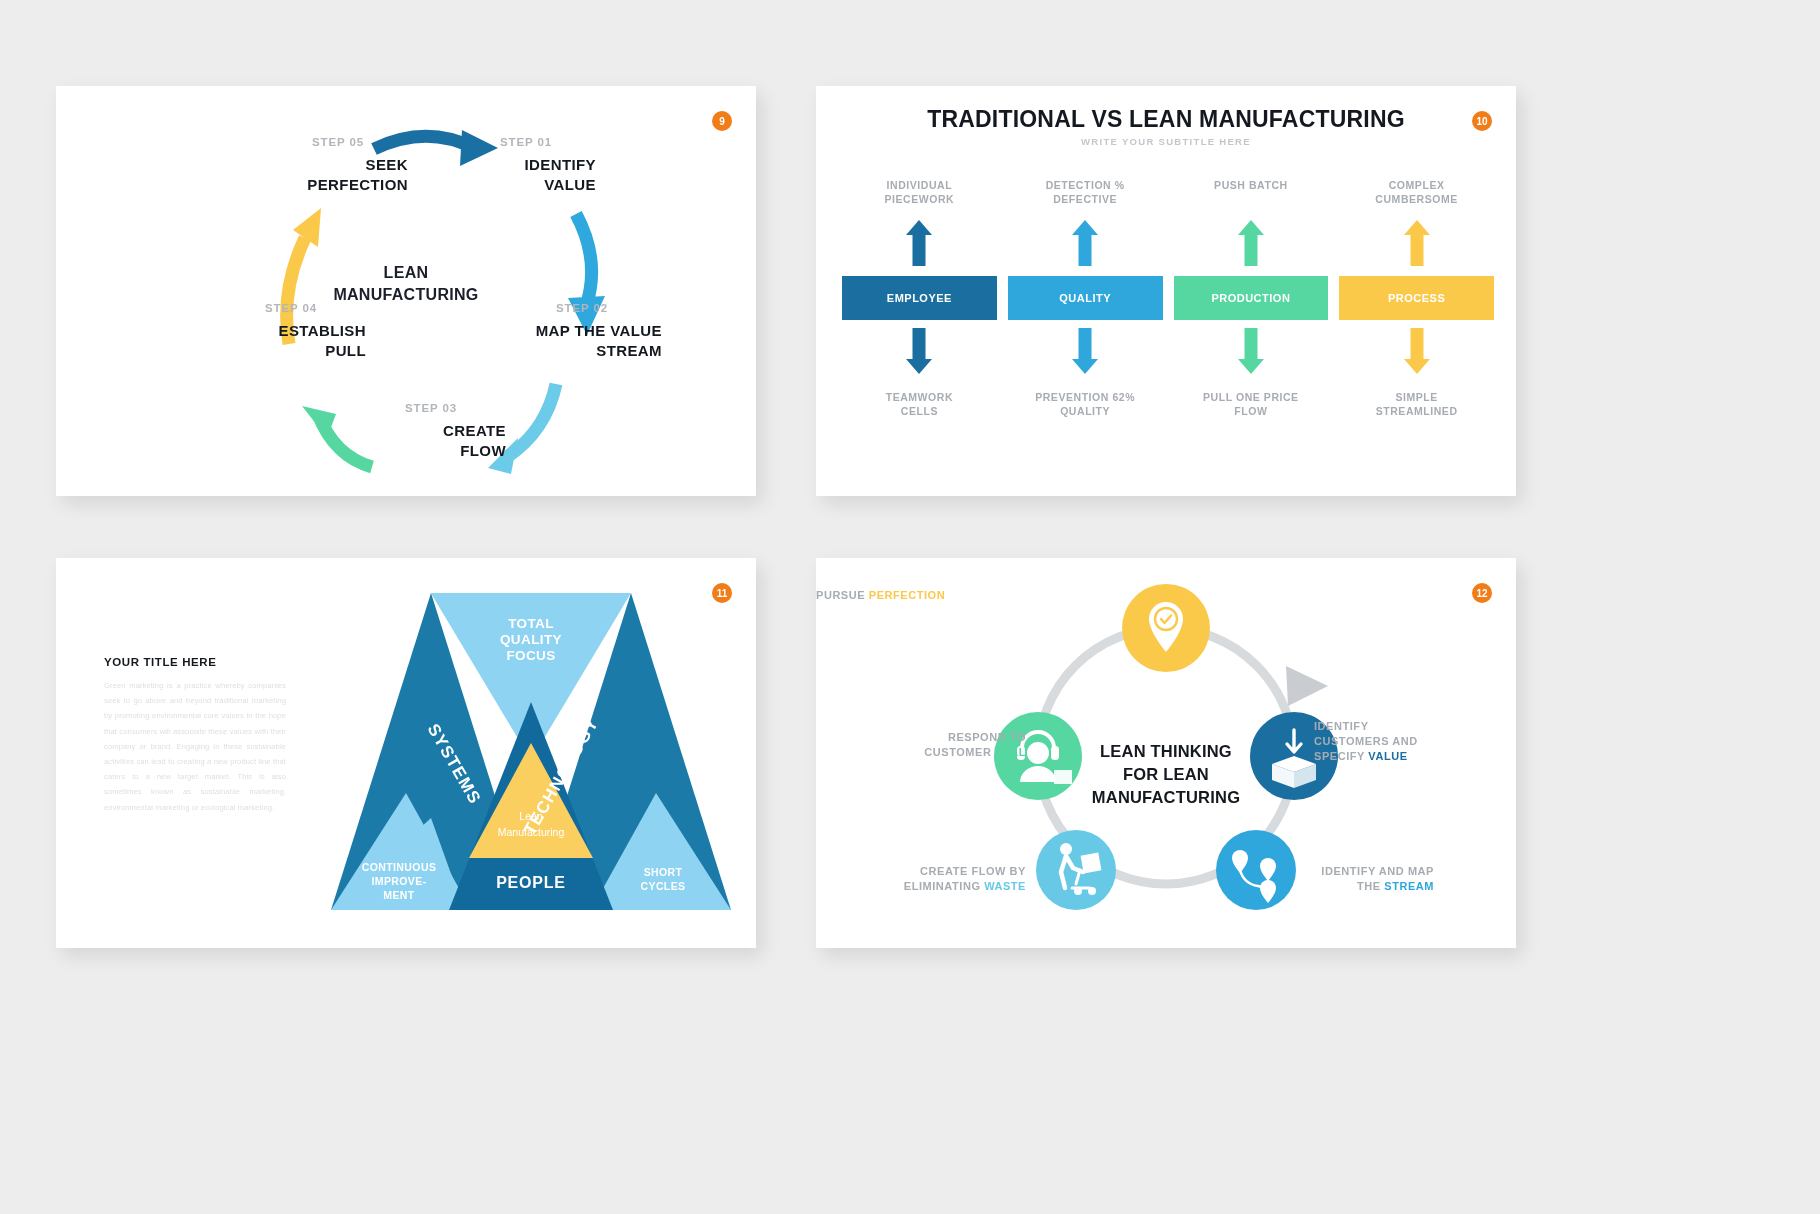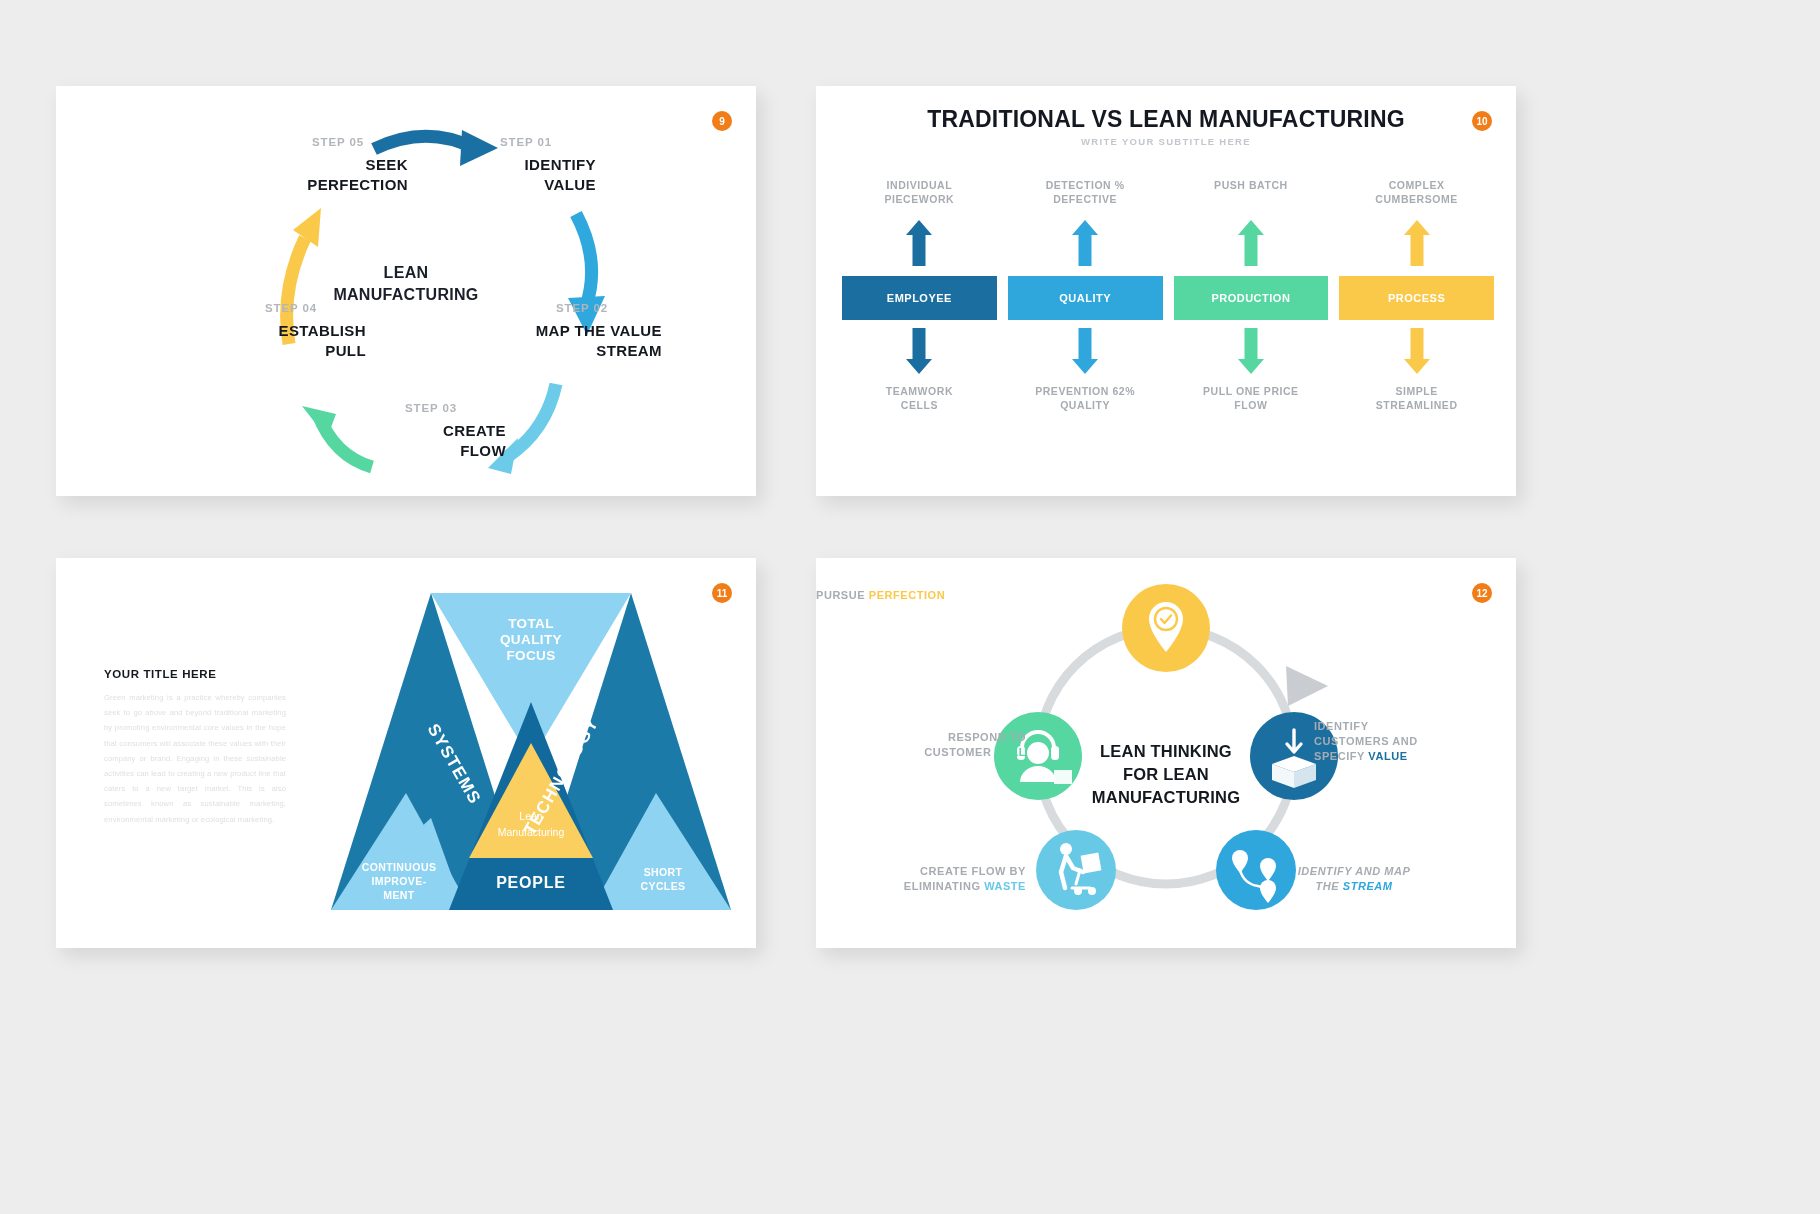--- a/index.html
+++ b/index.html
@@ -82,27 +82,27 @@
     height: 34px;
   }
   .s2-arrow-up, .s2-arrow-dn { margin: 8px 0 6px; }
   .s2-box {
     width: 100%; height: 44px; display: flex;
     align-items: center; justify-content: center;
     color: #ffffff; font-size: 11px; font-weight: bold;
     letter-spacing: .5px; text-align: right;
   }
   .s2-botlabel {
-    margin-top: 0;
+    margin-top: 6px;
     font-size: 10.5px; font-weight: bold; color: #a7acb2;
     letter-spacing: .55px; text-align: center; line-height: 1.38;
   }
 
   
-  .s3-left { position: absolute; left: 48px; top: 110px; width: 182px; }
+  .s3-left { position: absolute; left: 48px; top: 98px; width: 182px; }
   .s3-title {
     font-size: 11.5px; font-weight: bold; color: #14181f;
     letter-spacing: .6px; margin-bottom: 10px;
   }
   .s3-body {
     font-size: 7.6px; color: #dcdfe3; line-height: 2.0;
     text-align: justify; letter-spacing: .1px;
   }
   .s3-tri { position: absolute; left: 275px; top: 22px; }
 
@@ -113,21 +113,21 @@
     font-size: 16.5px; font-weight: bold; color: #14181f;
     line-height: 1.4; letter-spacing: .2px;
   }
   .s4-lbl { position: absolute; font-size: 11px; font-weight: bold;
             color: #a7acb2; letter-spacing: .55px; line-height: 1.35; }
   .s4-lbl .hl { color: inherit; }
   #s4-lbl-top    { left: 0; right: 0; top: 30px; }
   #s4-lbl-left   { left: 58px;  top: 172px; width: 152px; text-align: right; }
   #s4-lbl-right  { left: 498px; top: 161px; width: 150px; text-align: left; }
   #s4-lbl-bleft  { left: 50px;  top: 306px; width: 160px; text-align: right; }
-  #s4-lbl-bright { left: 458px; top: 306px; width: 160px; text-align: center; font-style: italic; }
+  #s4-lbl-bright { left: 458px; top: 306px; width: 160px; text-align: right; }
 </style>
 </head>
 <body>
 
 <div class="canvas">
 
   <div class="slide" id="slide-1">
     <div class="badge" id="badge-9">9</div>
 
     <svg class="cycle-wrap" viewBox="0 0 700 410">

